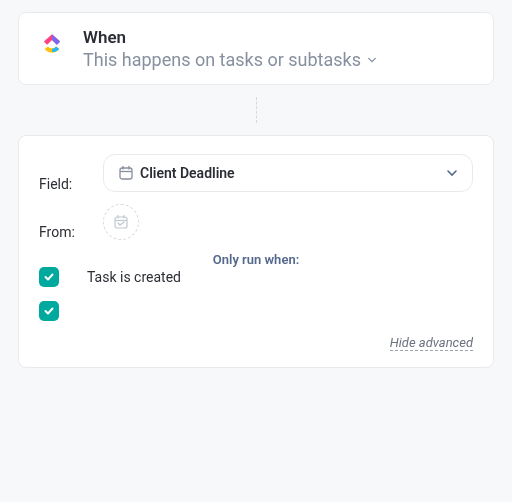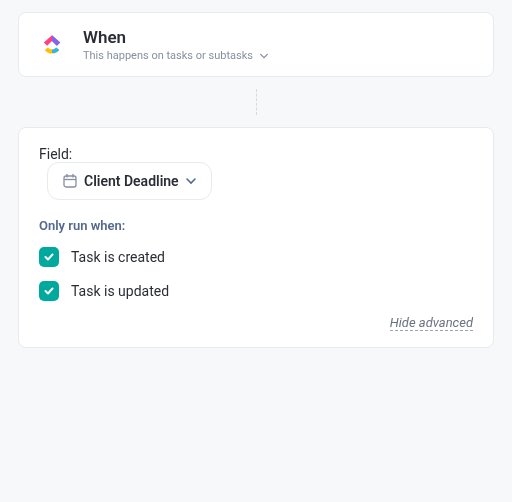--- a/index.html
+++ b/index.html
@@ -13,38 +13,38 @@
     color: #2a2e34;
   }
   .card {
     background: #fff;
     border: 1px solid #e8eaed;
     border-radius: 8px;
     margin: 12px 18px;
   }
   .header-card {
     display: flex;
-    align-items: center;
+    align-items: flex-start;
     padding: 14px 16px;
   }
   .logo {
     width: 34px;
     height: 34px;
     margin-right: 14px;
     display: flex;
     align-items: center;
     justify-content: center;
   }
   .header-title {
     font-size: 17px;
     font-weight: 600;
     color: #2a2e34;
   }
   .header-sub {
-    font-size: 11px;
+    font-size: 18px;
     color: #87909e;
     margin-top: 2px;
     display: flex;
     align-items: center;
     gap: 6px;
   }
   .connector {
     height: 26px;
     border-left: 1px dashed #d6d9de;
     margin-left: 256px;
@@ -60,23 +60,22 @@
     display: flex;
     justify-content: space-between;
     align-items: center;
     font-weight: 600;
     font-size: 15px;
     cursor: pointer;
     margin-bottom: 22px;
   }
   .row {
     display: flex;
-    align-items: flex-start;
-    margin-bottom: 18px;
-    flex-direction: column;
+    align-items: flex-end;
+    margin-bottom: 12px;
   }
   .row-label {
     width: 56px;
     font-size: 14px;
     color: #2a2e34;
   }
   .field-select {
     flex: 1;
     border: 1px solid #e8eaed;
     border-radius: 12px;
@@ -99,27 +98,27 @@
     align-items: center;
     justify-content: center;
     margin-left: 8px;
     cursor: pointer;
     color: #c1c7cd;
   }
   .only-run {
     font-size: 13px;
     font-weight: 600;
     color: #54698d;
-    margin-bottom: 14px;
     margin-top: 2px;
+    text-align: center;
   }
   .check-row {
     display: flex;
     align-items: center;
-    gap: 12px;
+    gap: 28px;
     margin-bottom: 14px;
     cursor: pointer;
   }
   .checkbox {
     width: 20px;
     height: 20px;
     background: #00a99d;
     border-radius: 5px;
     display: flex;
     align-items: center;
@@ -181,39 +180,51 @@
       </span>
       <span style="font-weight:600;">Client Deadline</span>
       <span class="chev">
         <svg width="12" height="12" viewBox="0 0 12 12">
             <path d="M2 4 L6 8 L10 4" stroke="#54698d" stroke-width="1.6" fill="none" stroke-linecap="round"></path>
           </svg>
       </span>
     </div>
   </div>
 
+  <div class="row">
+    <div class="row-label">From:</div>
+    <div class="date-placeholder">
+      <svg width="16" height="16" viewBox="0 0 16 16">
+          <rect x="2" y="3" width="12" height="11" rx="2" fill="none" stroke="#c1c7cd" stroke-width="1.2"></rect>
+          <line x1="2" y1="6.5" x2="14" y2="6.5" stroke="#c1c7cd" stroke-width="1.2"></line>
+          <line x1="5" y1="1.5" x2="5" y2="4" stroke="#c1c7cd" stroke-width="1.2" stroke-linecap="round"></line>
+          <line x1="11" y1="1.5" x2="11" y2="4" stroke="#c1c7cd" stroke-width="1.2" stroke-linecap="round"></line>
+          <line x1="5" y1="9" x2="7" y2="11" stroke="#c1c7cd" stroke-width="1.2" stroke-linecap="round"></line>
+          <line x1="7" y1="11" x2="11" y2="8" stroke="#c1c7cd" stroke-width="1.2" stroke-linecap="round"></line>
+        </svg>
+    </div>
+  </div>
 
 
   <div class="only-run">Only run when:</div>
 
   <div class="check-row">
     <div class="checkbox">
       <svg width="12" height="12" viewBox="0 0 12 12">
           <path d="M2.5 6 L5 8.5 L9.5 3.5" stroke="#fff" stroke-width="2" fill="none" stroke-linecap="round" stroke-linejoin="round"></path>
         </svg>
     </div>
     <span>Task is created</span>
   </div>
 
   <div class="check-row">
     <div class="checkbox">
       <svg width="12" height="12" viewBox="0 0 12 12">
           <path d="M2.5 6 L5 8.5 L9.5 3.5" stroke="#fff" stroke-width="2" fill="none" stroke-linecap="round" stroke-linejoin="round"></path>
         </svg>
     </div>
-    <span>Task is updated</span>
   </div>
 
   <div style="overflow:hidden;font-style:italic;">
     <span class="footer-link">Hide advanced</span>
   </div>
 
 </div>
 
 </body></html>

